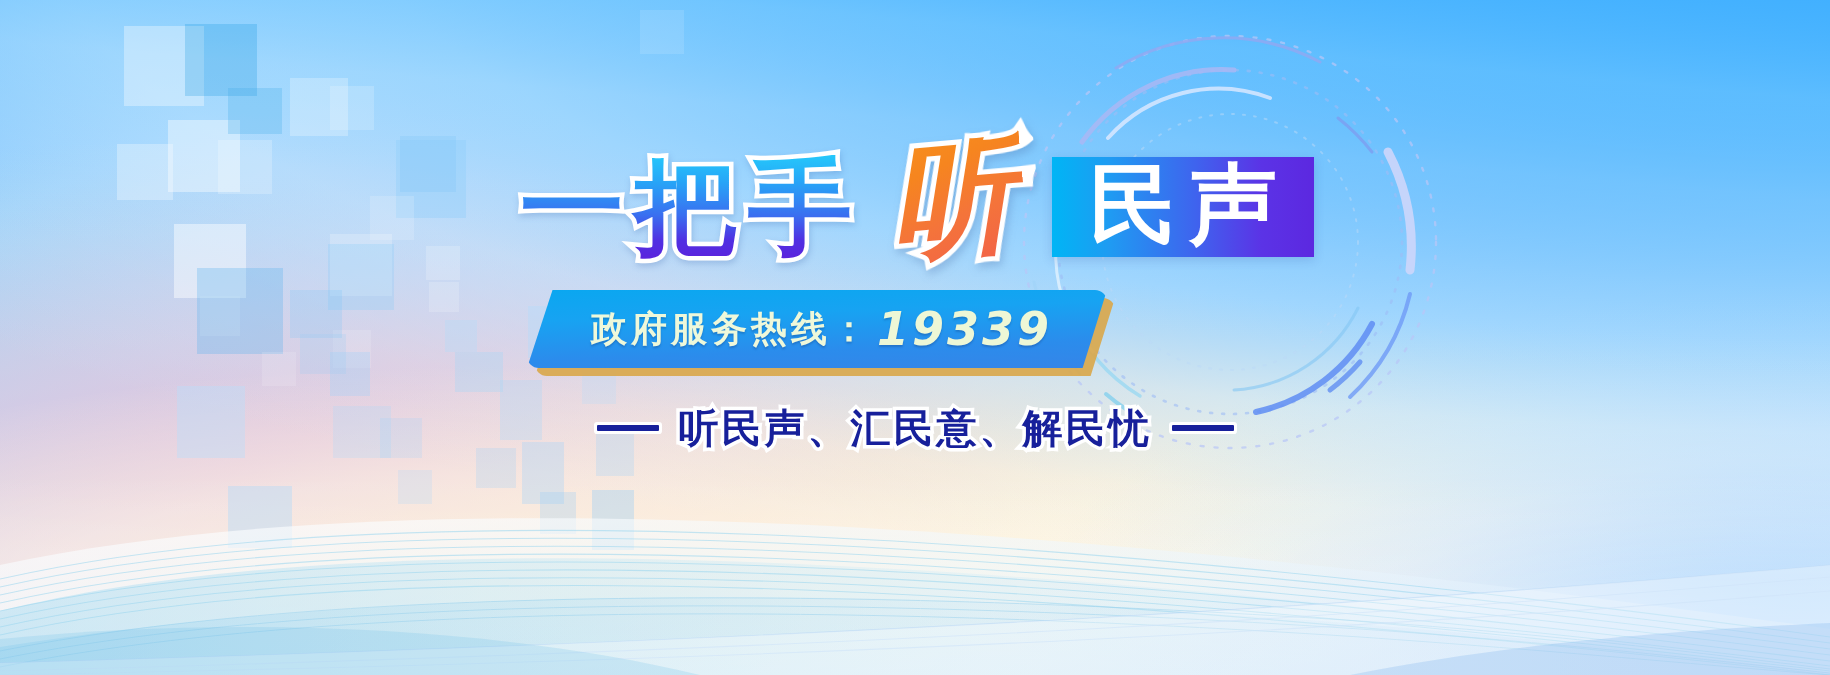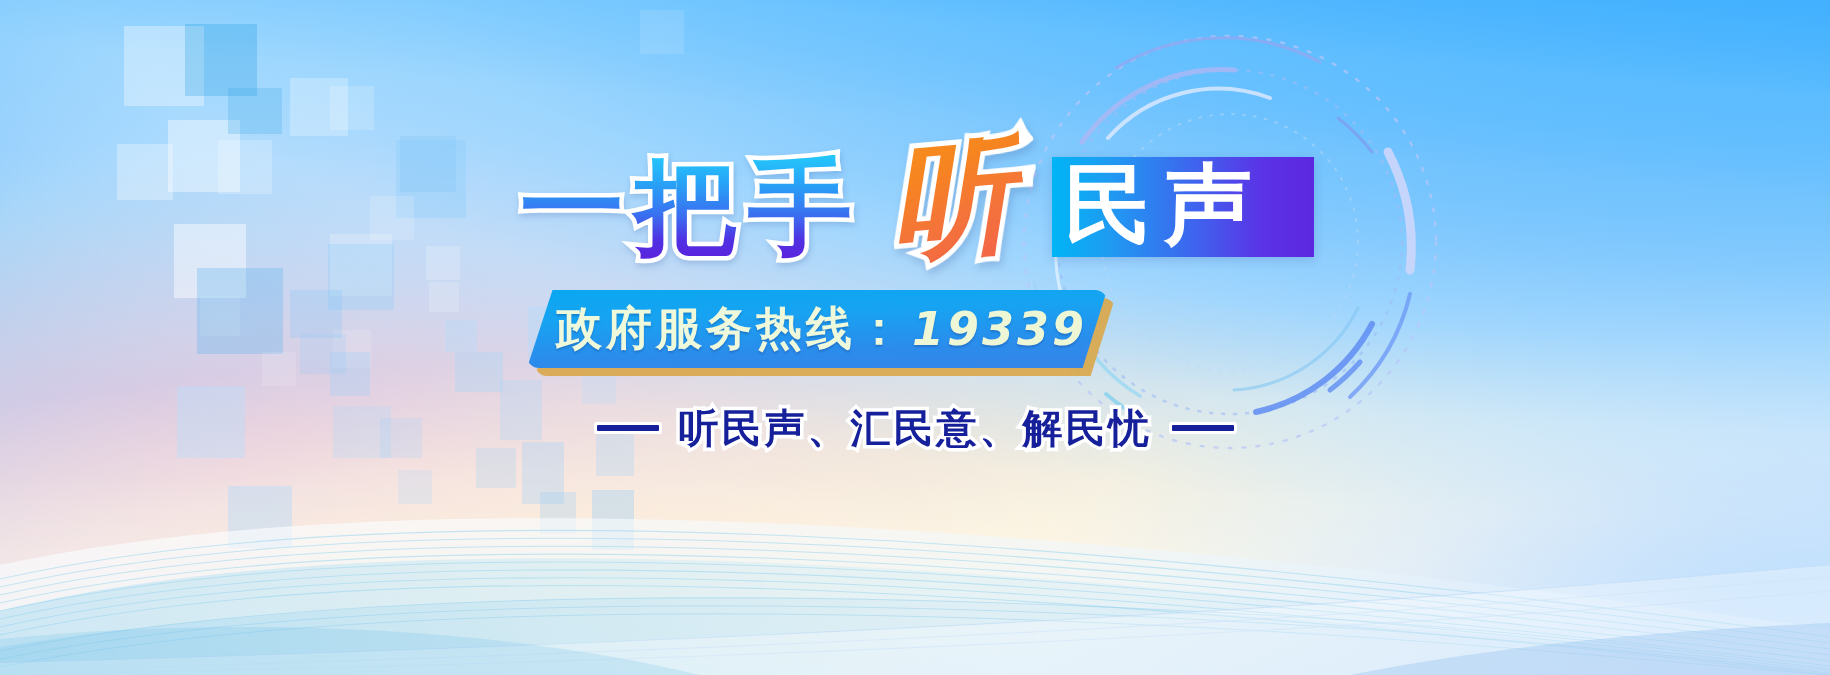--- a/index.html
+++ b/index.html
@@ -111,21 +111,21 @@
     font-size:128px;font-weight:bold;line-height:1;font-style:italic;
     color:transparent;-webkit-text-stroke:10px #ffffff;
     padding:0 6px;z-index:0;
     filter:drop-shadow(2px 5px 4px rgba(60,90,150,0.25));
   }
 
   .t-minsheng-box{
     margin-left:24px;
     width:262px;height:100px;
     background:linear-gradient(90deg,#00b5f5 0%,#1f9bf2 22%,#3f63ee 55%,#5b33e6 80%,#5c28e0 100%);
-    display:flex;align-items:center;
+    display:flex;align-items:center;justify-content:center;
     box-shadow:0 3px 10px rgba(40,60,150,0.18);
   }
   .t-minsheng{
     font-family:"DejaVu Sans","Liberation Sans",sans-serif;
     font-size:88px;font-weight:bold;color:#ffffff;letter-spacing:12px;
     line-height:1;text-indent:12px;
     transform:translateY(-2px);
   }
 
   
@@ -140,21 +140,21 @@
   }
   .ribbon{
     position:absolute;left:0;top:0;width:580px;height:78px;
     background:linear-gradient(178deg,#0aa7f0 0%,#17a3f2 32%,#2b8cec 72%,#3585e8 100%);
     clip-path:polygon(4.4% 0%, 100% 0%, 95.8% 100%, 0% 100%);
     border-radius:12px;
     display:flex;align-items:center;justify-content:center;
   }
   .ribbon-text{
     font-family:"DejaVu Sans","Liberation Sans",sans-serif;
-    font-size:46px;font-weight:bold;color:#eef8da;letter-spacing:4px;
+    font-size:36px;font-weight:bold;color:#eef8da;letter-spacing:4px;
     white-space:nowrap;
     text-shadow:0 2px 2px rgba(20,60,130,.30);
     display:flex;align-items:baseline;margin-left:9px;
   }
   .ribbon-num{
     font-family:"DejaVu Sans","Liberation Sans",sans-serif;
     font-size:46px;font-weight:bold;font-style:italic;color:#edf7d6;
     letter-spacing:3px;margin-left:6px;
     text-shadow:0 2px 2px rgba(20,60,130,.30);
   }

